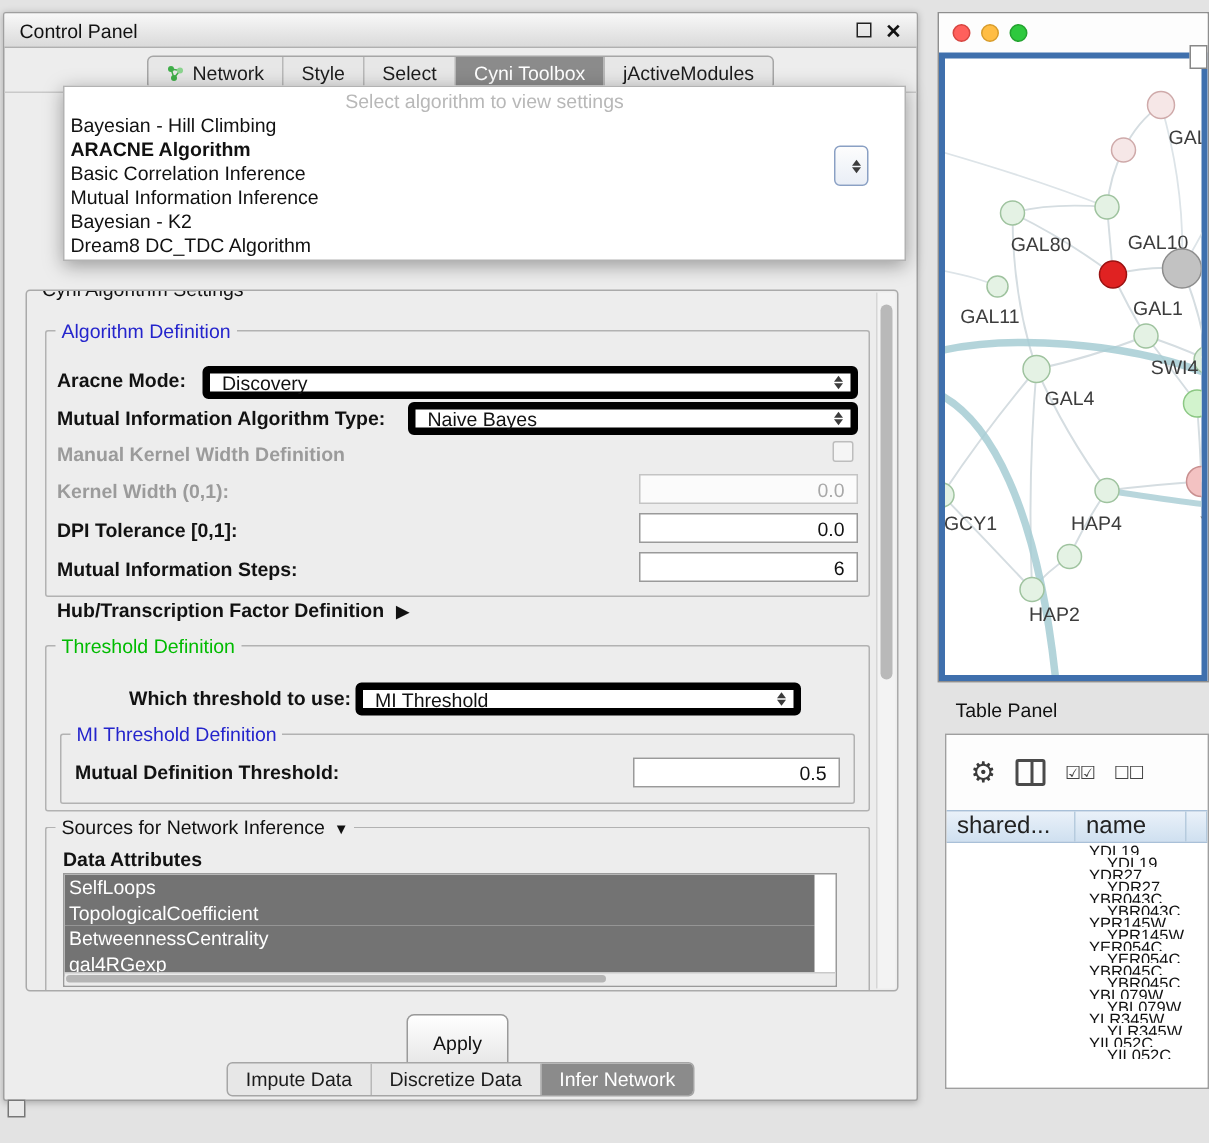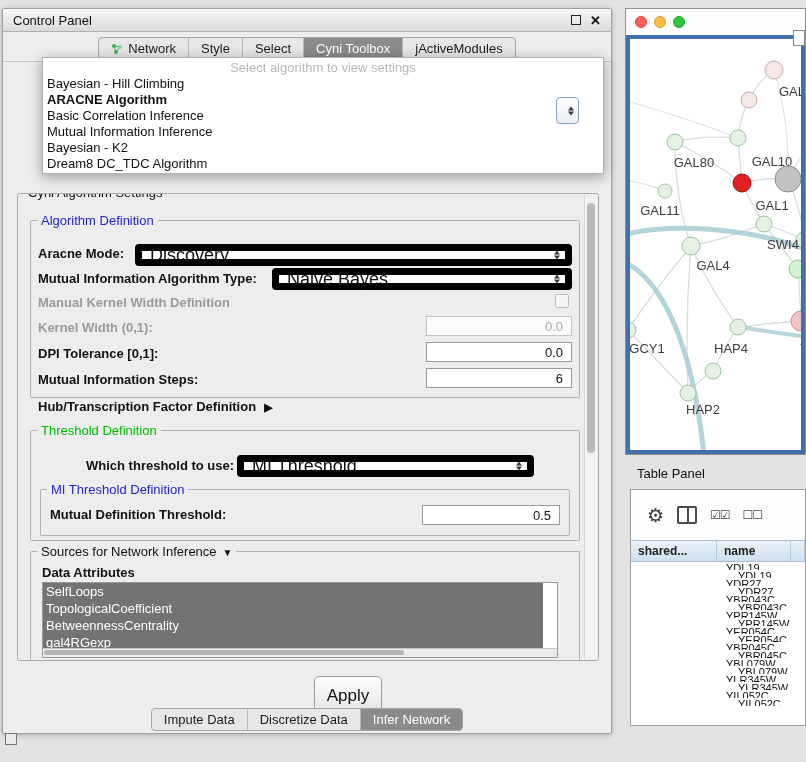--- a/index.html
+++ b/index.html
@@ -23,21 +23,21 @@
 
   
   #settings-panel{position:absolute;left:14px;top:184px;width:582px;height:468px;border:1px solid #aaa;border-radius:3px;background:#ededed;box-sizing:border-box;overflow:hidden;}
   .panel-title{position:absolute;top:-9px;left:6px;background:#ededed;padding:0 4px;font-size:13px;color:#111;}
   .group{position:absolute;border:1px solid #b2b2b2;border-radius:2px;}
   .gtitle{position:absolute;top:-8px;left:6px;background:#ededed;padding:0 4px;font-size:13px;white-space:nowrap;}
   .blue{color:#2424cc;} .green{color:#00bb00;} .dark{color:#111;}
   .lbl{position:absolute;font-size:13px;color:#121212;white-space:nowrap;}
   .b{font-weight:bold;}
   .dis{color:#9b9b9b !important;}
-  .combo{position:absolute;background:#fff;border:7px solid #000000;border-radius:4px;font-size:18px;color:#111;display:flex;align-items:center;padding:0 24px 0 8px;box-sizing:border-box;height:22px;}
+  .combo{position:absolute;background:#fff;border:5px solid #000000;border-radius:4px;font-size:13px;color:#111;display:flex;align-items:center;padding:0 24px 0 8px;box-sizing:border-box;height:22px;}
   .arrows{position:absolute;right:5px;top:50%;transform:translateY(-50%);display:flex;flex-direction:column;gap:1px;}
   .arrows i{display:block;width:0;height:0;border-left:3.5px solid transparent;border-right:3.5px solid transparent;}
   .arrows .up{border-bottom:4px solid #3c3c3c;}
   .arrows .down{border-top:4px solid #3c3c3c;}
   .field{position:absolute;background:#fff;border:1px solid #9a9a9a;font-size:13px;color:#111;display:flex;align-items:center;justify-content:flex-end;padding:0 8px;box-sizing:border-box;height:20px;}
   .field.disf{color:#a8a8a8;background:#fbfbfb;border-color:#c4c4c4;}
   .cb{position:absolute;width:14px;height:14px;border:1px solid #bdbdbd;background:#f5f5f5;border-radius:2px;box-sizing:border-box;}
   .hub-arrow{font-size:11px;margin-left:8px;color:#111;}
   .src-arrow{font-size:10px;margin-left:6px;color:#111;}
 
@@ -45,21 +45,21 @@
   #src-list{position:absolute;left:24px;top:388px;width:516px;height:76px;background:#fff;border:1px solid #9a9a9a;box-sizing:border-box;overflow:hidden;}
   .list-item{height:17px;line-height:17px;font-size:13px;color:#fff;background:#737373;width:497px;padding-left:3px;white-space:nowrap;}
   #src-hscroll{position:absolute;left:0;right:0;bottom:0;height:8px;background:#ececec;border-top:1px solid #c9c9c9;}
   #src-hscroll .thumb{position:absolute;left:1px;top:1px;width:70%;height:5px;background:#b5b5b5;border-radius:3px;}
 
   
   #settings-vscroll{position:absolute;top:1px;bottom:1px;right:1px;width:12px;background:#f3f3f3;border-left:1px solid #d6d6d6;}
   #settings-vscroll .thumb{position:absolute;left:2px;width:8px;top:8px;height:250px;background:#b9b9b9;border-radius:5px;}
 
   
-  #apply{position:absolute;left:268px;top:667px;width:68px;height:39px;border:1px solid #9a9a9a;border-radius:5px;background:linear-gradient(#ffffff,#e3e3e3);font-size:17px;color:#111;font-family:"Liberation Sans",sans-serif;margin-left:43px;}
+  #apply{position:absolute;left:268px;top:667px;width:68px;height:39px;border:1px solid #9a9a9a;border-radius:5px;background:linear-gradient(#ffffff,#e3e3e3);font-size:13px;color:#111;font-family:"Liberation Sans",sans-serif;}
   #bottom-strip{position:absolute;left:0;right:0;top:699px;display:flex;justify-content:center;}
 
   
   #algo-popup{position:absolute;left:18px;top:57px;width:560px;background:#fff;border:1px solid #b3b3b3;box-shadow:0 3px 12px rgba(0,0,0,.35);padding:1px 0;z-index:40;margin-left:24px;}
   .popup-ph{height:17px;line-height:17px;text-align:center;color:#b8b8b8;font-size:13px;}
   .popup-row{height:16px;line-height:16px;font-size:13px;color:#111;padding-left:4px;white-space:nowrap;}
   .popup-row.bold{font-weight:bold;}
   #combo-frag{position:absolute;left:556px;top:97px;width:23px;height:27px;background:linear-gradient(#fdfdfd,#e9eef6);border:1px solid #8aa0c4;border-radius:4px;z-index:41;box-sizing:border-box;}
   #combo-frag .arrows{right:4px;}
 
@@ -76,21 +76,21 @@
 
   
   #table-label{position:absolute;left:637px;top:466px;font-size:13px;color:#111;}
   #table-win{position:absolute;left:630px;top:489px;width:176px;height:237px;background:#fff;border:1px solid #9f9f9f;box-sizing:border-box;overflow:hidden;}
   .table-toolbar{height:50px;display:flex;align-items:center;gap:13px;padding-left:16px;background:#fdfdfd;}
   .gear{font-size:19px;color:#3a3a3a;line-height:1;}
   .colico{width:16px;height:14px;border:2px solid #4a4a4a;border-radius:2px;position:relative;box-sizing:content-box;}
   .colico:before{content:"";position:absolute;left:50%;top:0;bottom:0;width:2px;background:#4a4a4a;}
   .chkpair{font-size:12px;color:#444;letter-spacing:-1px;white-space:nowrap;}
   .thead{position:absolute;left:0;top:50px;height:22px;width:100%;display:flex;background:linear-gradient(#eaf1f9,#cfe0f0);border-top:1px solid #a9c0d8;border-bottom:1px solid #a9c0d8;box-sizing:border-box;}
-  .th{font-size:12px;color:#222;display:flex;align-items:center;padding-left:7px;border-right:1px solid #b6cbde;box-sizing:border-box;overflow:hidden;white-space:nowrap;font-weight:bold;}
+  .th{font-size:16px;color:#222;display:flex;align-items:center;padding-left:7px;border-right:1px solid #b6cbde;box-sizing:border-box;overflow:hidden;white-space:nowrap;}
   .tbody{position:absolute;left:0;right:0;top:72px;bottom:0;background:#fff;overflow:hidden;}
   .tr{display:flex;height:16px;align-items:flex-end;font-size:11px;color:#111;flex-direction:column;}
   .td{padding-left:7px;box-sizing:border-box;overflow:hidden;white-space:nowrap;}
   .c0{width:86px;} .c1{width:74px;} .c2{flex:1;}
 
   #mini-icon{position:absolute;left:5px;top:733px;width:12px;height:12px;border:1px solid #777;background:#e9e9e9;box-sizing:border-box;}
 </style>
 </head>
 <body>
 

